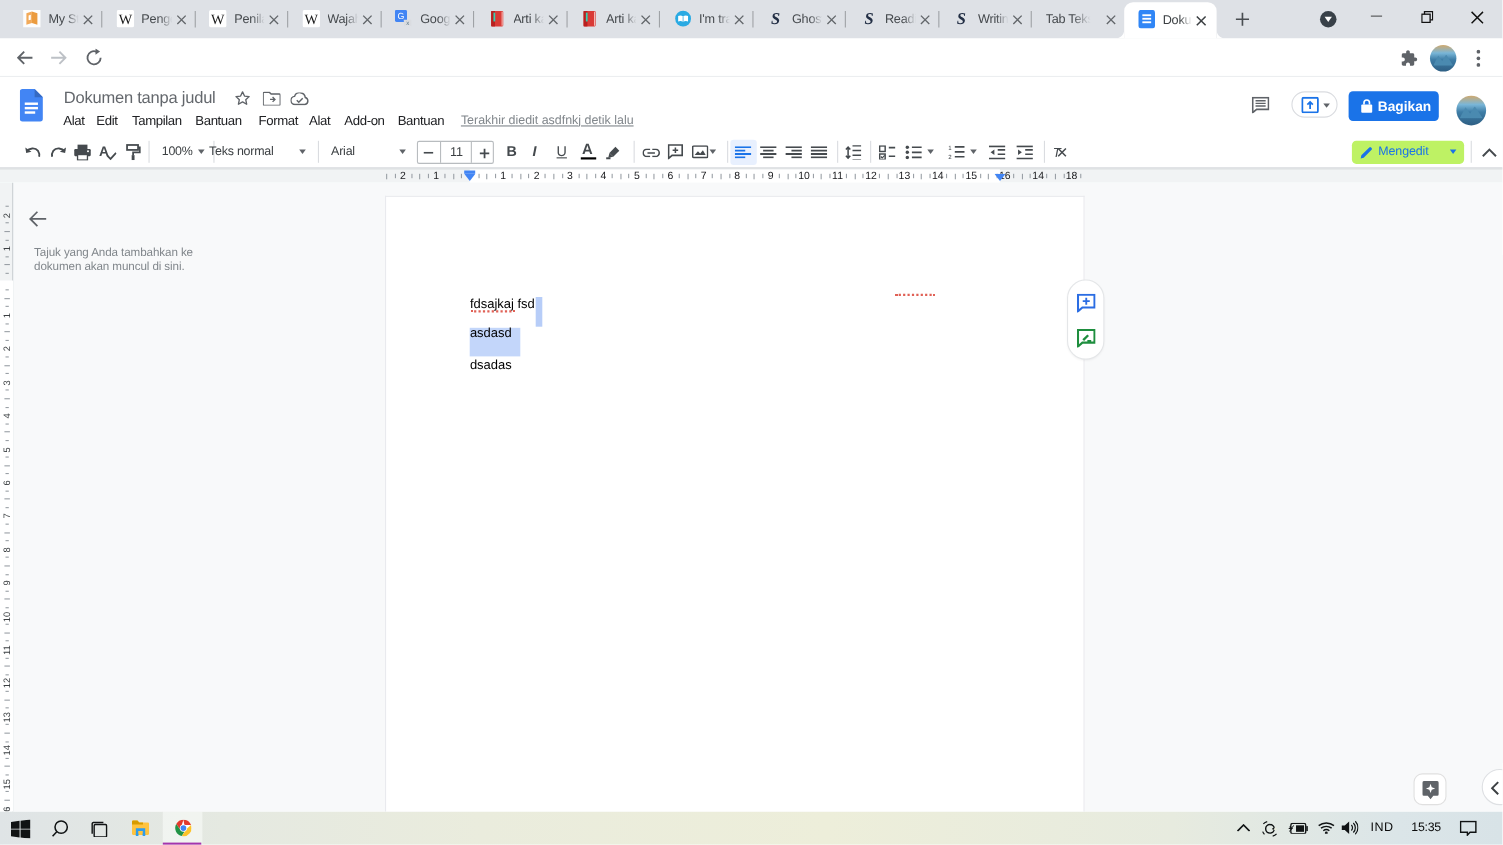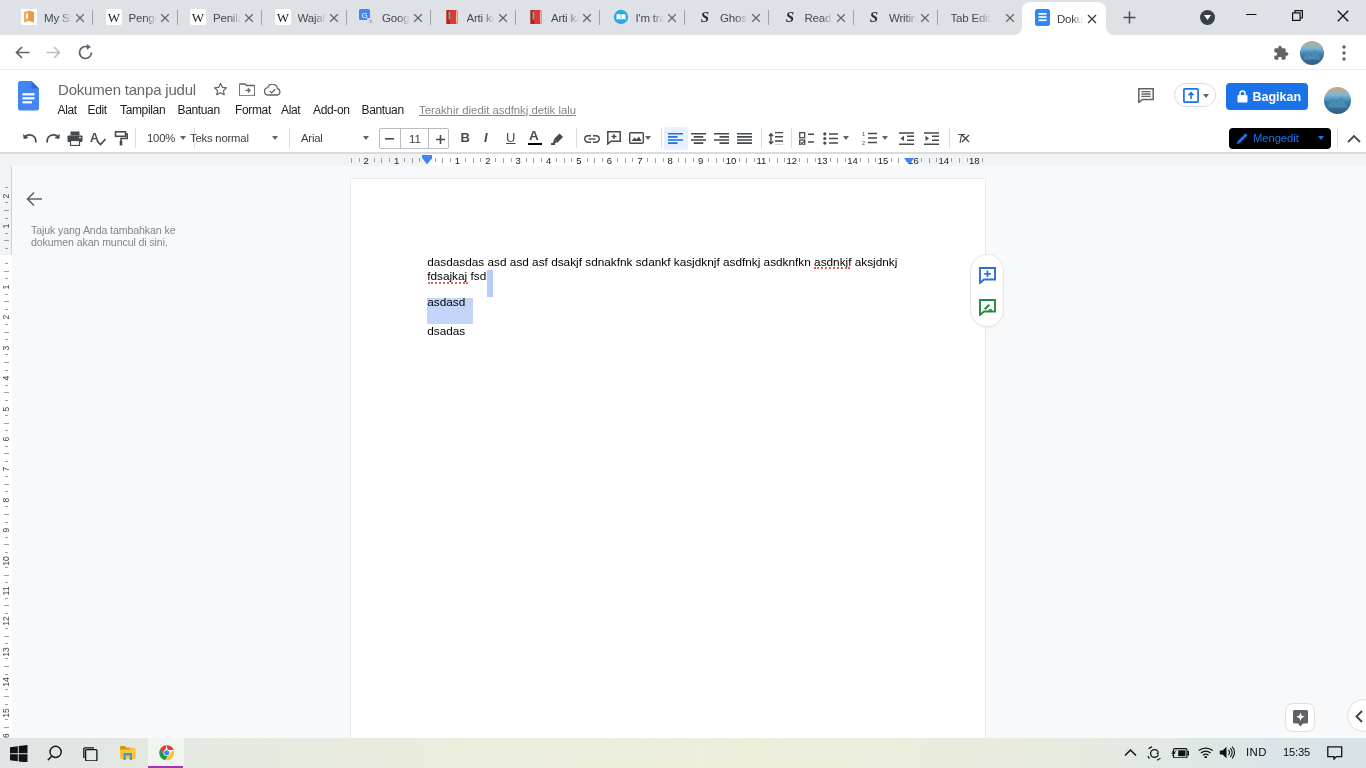--- a/index.html
+++ b/index.html
@@ -168,21 +168,21 @@
         <svg class="fav" viewBox="0 0 16 16">
           <text x="8" y="13" font-family="Liberation Serif" font-size="15" font-style="italic" font-weight="bold" fill="#232f45" text-anchor="middle">S</text>
         </svg>
         <span class="tt">Writing</span>
         <svg class="tx" viewBox="0 0 12 12">
           <path d="M2.2 2.2 L9.8 9.8 M9.8 2.2 L2.2 9.8" stroke="#63676b" stroke-width="1.25" fill="none"></path>
         </svg>
       </div>
 <div class="tabsep" style="left:937.0px"></div>
 <div class="tab" style="left:937.5px;width:84px">
-        <span class="tt" style="left:13px;width:44px">Tab Edit</span>
+        <span class="tt" style="left:13px;width:44px">Tab Teks</span>
         <svg class="tx" viewBox="0 0 12 12">
           <path d="M2.2 2.2 L9.8 9.8 M9.8 2.2 L2.2 9.8" stroke="#63676b" stroke-width="1.25" fill="none"></path>
         </svg>
       </div>
 <div id="activetab">
 <svg style="position:absolute;left:-8px;bottom:0;width:8px;height:8px" viewBox="0 0 8 8">
           <path d="M8 0 C8 4.5 4.5 8 0 8 L8 8 Z" fill="#fff"></path>
         </svg>
 <svg style="position:absolute;right:-8px;bottom:0;width:8px;height:8px" viewBox="0 0 8 8">
           <path d="M0 0 C0 4.5 3.5 8 8 8 L0 8 Z" fill="#fff"></path>
@@ -402,21 +402,21 @@
       </svg>
 <svg style="position:absolute;left:924px;top:8px;width:15px;height:13px" viewBox="0 0 15 13">
         <path d="M0 0.8 H15 M8 4 H15 M8 8 H15 M0 12 H15" stroke="#454a4e" stroke-width="1.5" transform="translate(0,0.2)"></path>
         <path d="M1.5 3.8 L5 6.4 L1.5 9 Z" fill="#454a4e"></path>
       </svg>
 <div class="tbsep" style="left:949px"></div>
 <svg style="position:absolute;left:953px;top:8px;width:17px;height:13px" viewBox="0 0 17 13">
         <text x="4" y="11" font-size="12" font-style="italic" fill="#454a4e" font-family="Liberation Sans">T</text>
         <path d="M9 3 L16 10 M16 3 L9 10" stroke="#454a4e" stroke-width="1.4"></path>
       </svg>
-<div style="position:absolute;left:1229px;top:4px;width:102px;height:20.5px;background:#000000;border-radius:4px">
+<div style="position:absolute;left:1229px;top:4px;width:102px;height:20.5px;background:#bef264;border-radius:4px">
 <svg style="position:absolute;left:6.5px;top:4.5px;width:12px;height:12px" viewBox="0 0 12 12">
           <path d="M1 11 L1.6 8.2 L8.8 1 a1.1 1.1 0 0 1 1.6 0 L10.9 1.5 a1.1 1.1 0 0 1 0 1.6 L3.7 10.3 Z" fill="#1a73e8"></path>
         </svg>
 <span style="position:absolute;left:24px;top:3.5px;font-size:11.3px;letter-spacing:-0.1px;color:#1a73e8">Mengedit</span>
 <div class="caret" style="left:89px;top:8px;border-top-color:#1a73e8"></div>
 </div>
 <div class="tbsep" style="left:1336.5px"></div>
 <svg style="position:absolute;left:1347px;top:10px;width:14px;height:9px" viewBox="0 0 14 9">
         <path d="M1 8 L7 2 L13 8" stroke="#454a4e" stroke-width="1.8" fill="none"></path>
       </svg>
@@ -592,21 +592,20 @@
 <span style="position:absolute;left:0px;top:571.9px;width:12px;text-align:center;font-size:8.5px;color:#3c4043;transform:rotate(-90deg)">16</span>
         <span style="position:absolute;left:0px;top:567px;width:12px;text-align:center;font-size:8.5px;color:#3c4043;transform:rotate(-90deg)">16</span>
       </div>
 <svg style="position:absolute;left:26px;top:25px;width:17px;height:16px" viewBox="0 0 17 16">
         <path d="M16 8 H1.5 M8 1.5 L1.5 8 L8 14.5" stroke="#5f6368" stroke-width="1.6" fill="none"></path>
       </svg>
 <div id="sidebartext">Tajuk yang Anda tambahkan ke<br>dokumen akan muncul di sini.</div>
 <div id="page">
         <div style="position:absolute;left:135.7px;top:90.9px;width:6px;height:27.4px;background:#b7cdf8"></div>
 <div style="position:absolute;left:76px;top:118.8px;width:45.8px;height:26.1px;background:#c3d6fa"></div>
-<span class="dtext" id="l1" style="top:75.5px">dasdasdas asd asd asf dsakjf sdnakfnk sdankf kasjdknjf asdfnkj asdknfkn asdnkjf aksjdnkj</span>
 <span class="dtext" id="l2" style="top:89.9px">fdsajkaj fsd</span>
 <span class="dtext" id="l3" style="top:116.4px">asdasd</span>
 <span class="dtext" id="l4" style="top:144.5px">dsadas</span>
 <div style="position:absolute;left:76.5px;top:103.4px;width:40.5px;height:0;border-bottom:2px dotted #e06156"></div>
 <div style="position:absolute;left:462.8px;top:87.6px;width:36.7px;height:0;border-bottom:2px dotted #e06156"></div>
       </div>
 <div style="position:absolute;left:970px;top:88.2px;width:34px;height:73px;background:#fff;border:1px solid #e4e6e8;border-radius:17px;box-shadow:0 1px 2px rgba(0,0,0,0.05)">
 <svg style="position:absolute;left:8px;top:11.5px;width:17px;height:17px" viewBox="0 0 17 17">
           <path d="M1 1 H16 V12.5 H5 L1 16 Z" fill="none" stroke="#2b6de3" stroke-width="1.9"></path>
           <path d="M8.5 3.6 V10 M5.3 6.8 H11.7" stroke="#2b6de3" stroke-width="1.7"></path>

